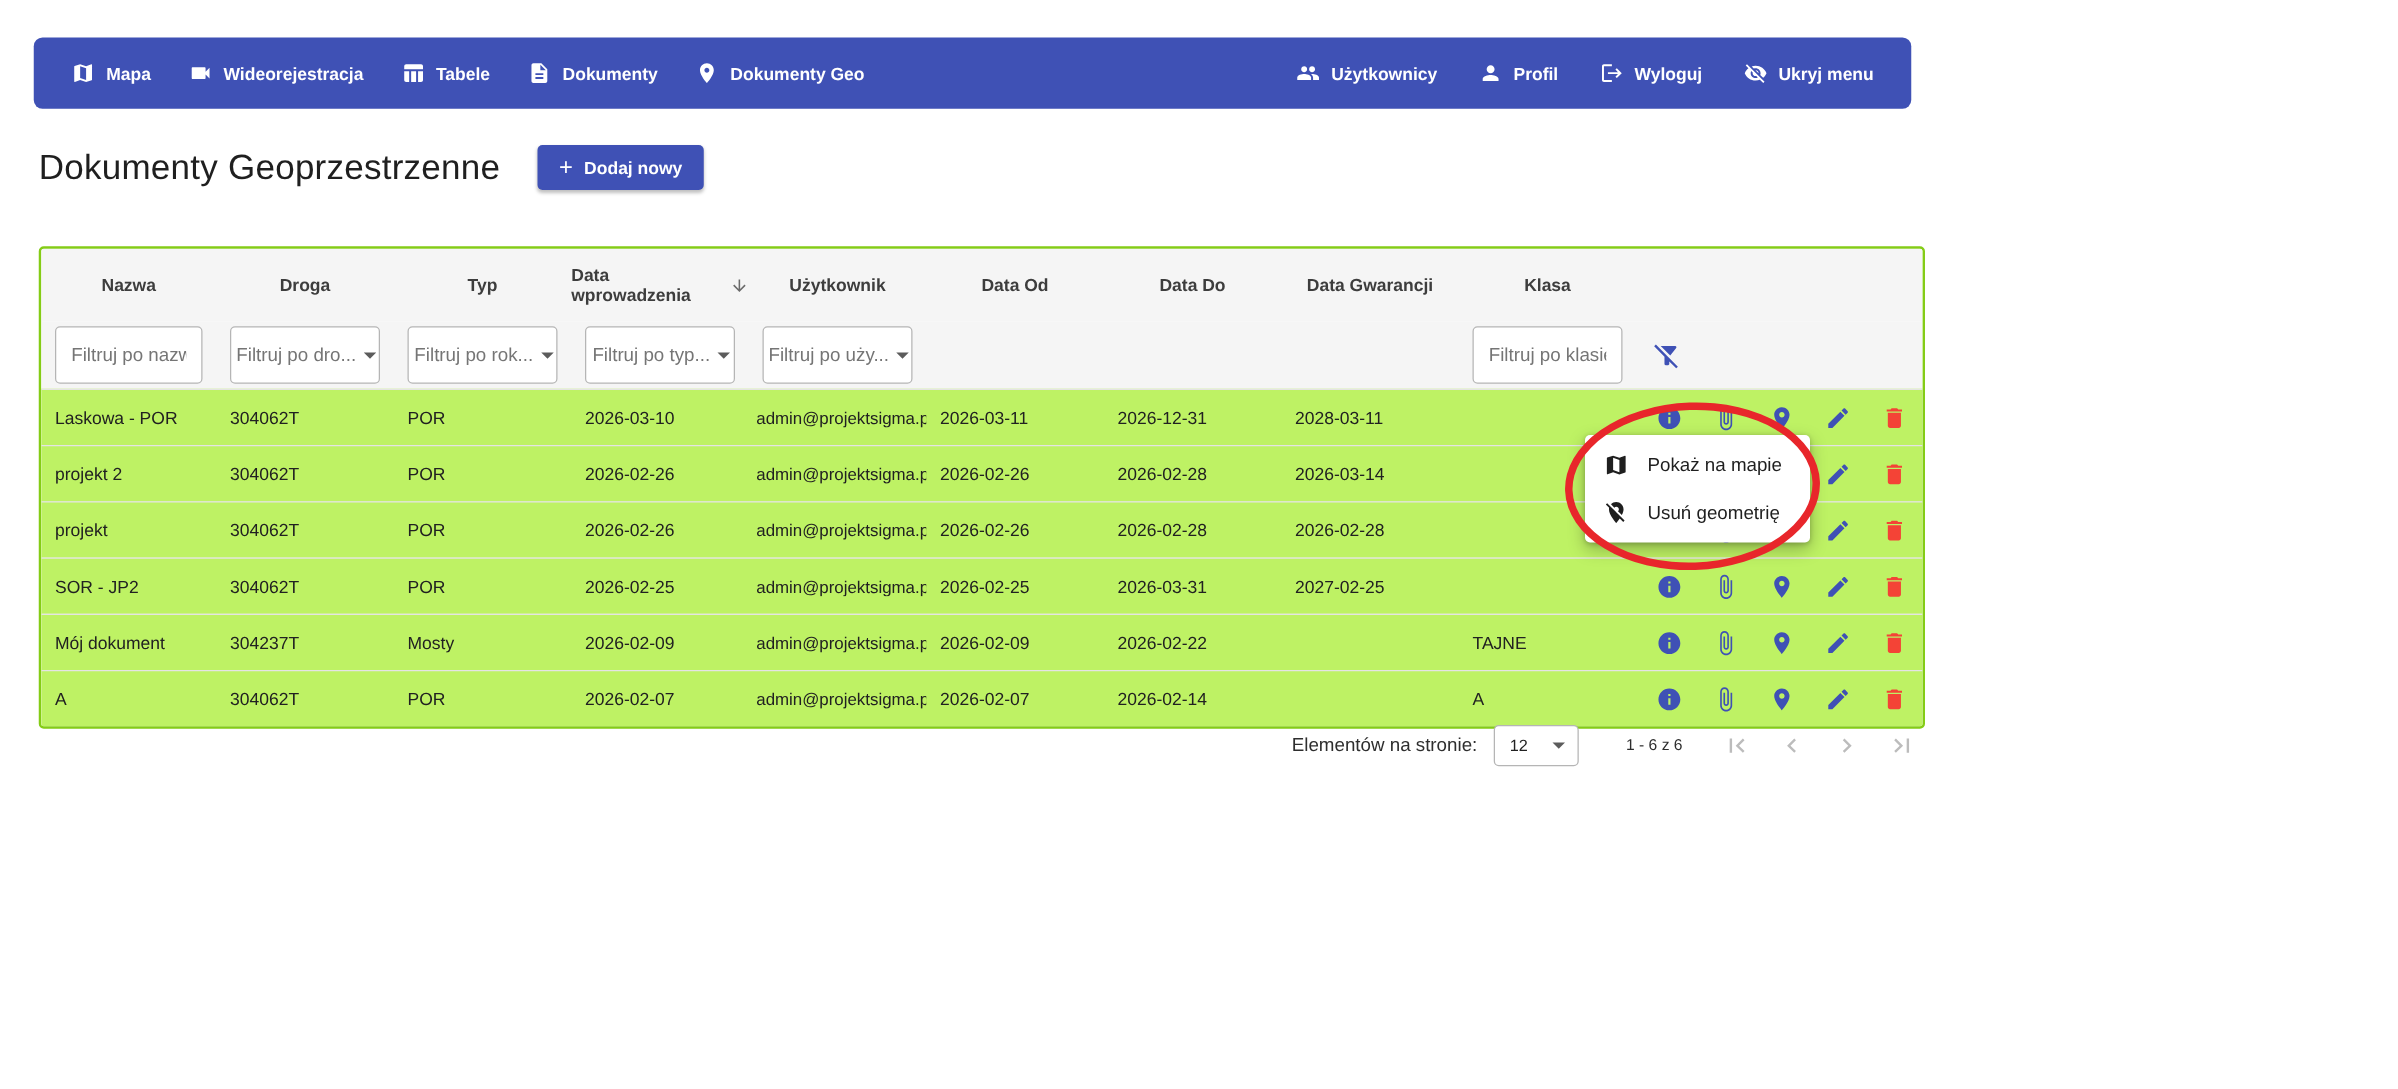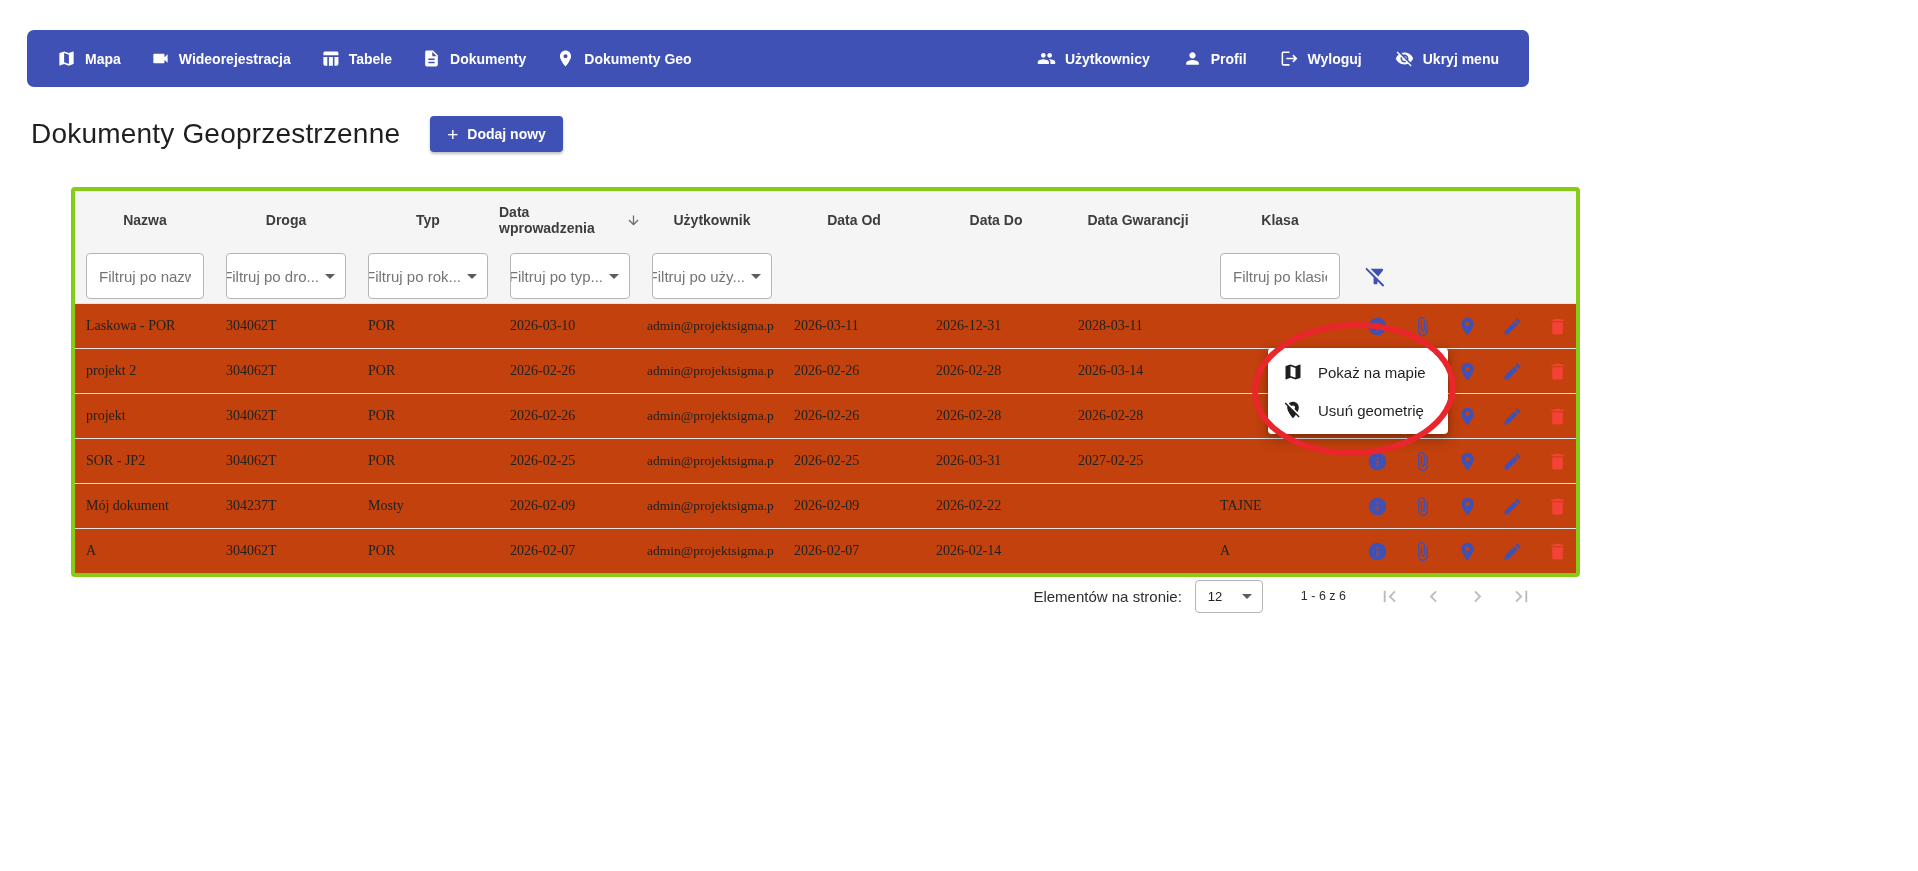--- a/index.html
+++ b/index.html
@@ -34,22 +34,22 @@
     display: flex; align-items: center; gap: 9px;
     background: var(--navbar-blue, #3f51b5); color: #fff; border: none;
     height: 36px; padding: 0 17px; border-radius: 4px;
     font-family: inherit; font-size: 14px; font-weight: 700; cursor: pointer;
     box-shadow: 0 2px 3px rgba(0,0,0,.25);
   }
   .add-button .plus { font-size: 19px; font-weight: 400; line-height: 1; }
 
   
   .table-card {
-    position: absolute; left: 31px; top: 187px; width: 1509px;
-    background: #fff; border: 4px solid #84cc16; border-radius: 4px; overflow: hidden; margin-left: 40px;
+    position: absolute; left: 31px; top: 197px; width: 1509px;
+    background: #fff; border: 2px solid #84cc16; border-radius: 4px; overflow: hidden;
   }
   .grid {
     display: grid;
     grid-template-columns: 140px 142px 142px 142px 142px 142px 142px 142px 142px 1fr;
     align-items: center;
   }
   .thead { height: 58px; background: var(--header-bg, #f5f5f5); }
   .th {
     display: flex; justify-content: center; align-items: center; gap: 5px;
     font-size: 14px; font-weight: 700; color: #3d3d3d; cursor: pointer;
@@ -61,34 +61,34 @@
   .fcell { height: 100%; display: flex; align-items: center; }
   .filter-input {
     width: calc(100% - 22px); margin: 0 11px; height: 46px;
     border: 1px solid #b5b5b5; border-radius: 4px; background: #fff;
     font-family: inherit; font-size: 15px; color: #555; padding: 0 12px; outline: none;
   }
   .filter-input::placeholder { color: #757575; opacity: 1; }
   .filter-select {
     width: calc(100% - 22px); margin: 0 11px; height: 46px;
     border: 1px solid #b5b5b5; border-radius: 4px; background: #fff;
-    display: flex; align-items: center; justify-content: flex-end;
+    display: flex; align-items: center; justify-content: center;
     padding: 0 10px 0 12px; font-size: 15px; color: #757575;
     cursor: pointer; overflow: hidden; white-space: nowrap;
   }
   .caret {
     width: 0; height: 0; flex: none; margin-left: 6px;
     border-left: 5px solid transparent; border-right: 5px solid transparent;
     border-top: 5px solid #5c5c5c;
   }
   .factions { padding-left: 13px; }
   .filter-off { cursor: pointer; display: flex; }
   .filter-off svg { width: 23px; height: 23px; fill: var(--icon-blue, #3f51b5); display: block; }
 
-  .row { height: 45px; border-top: 1px solid #e4e4e4; background: #c2410c; font-family: Liberation Serif, serif; }
+  .row { height: 45px; border-top: 1px solid #e4e4e4; background: #bef264; }
   .cell { padding-left: 11px; font-size: 14px; color: #212121; overflow: hidden; white-space: nowrap; }
   .cell.uzytkownik { padding-left: 6px; font-size: 13.5px; }
   .actions { display: flex; align-items: center; gap: 24px; padding-left: 16px; }
   .action-btn { width: 21px; height: 21px; padding: 0; border: none; background: none; cursor: pointer; }
   .action-btn svg { width: 21px; height: 21px; fill: var(--icon-blue, #3f51b5); display: block; }
   .action-btn.delete svg { fill: var(--icon-red, #f44336); }
 
   
   .pagination {
     position: absolute; left: 31px; top: 577px; width: 1509px; height: 38px;

